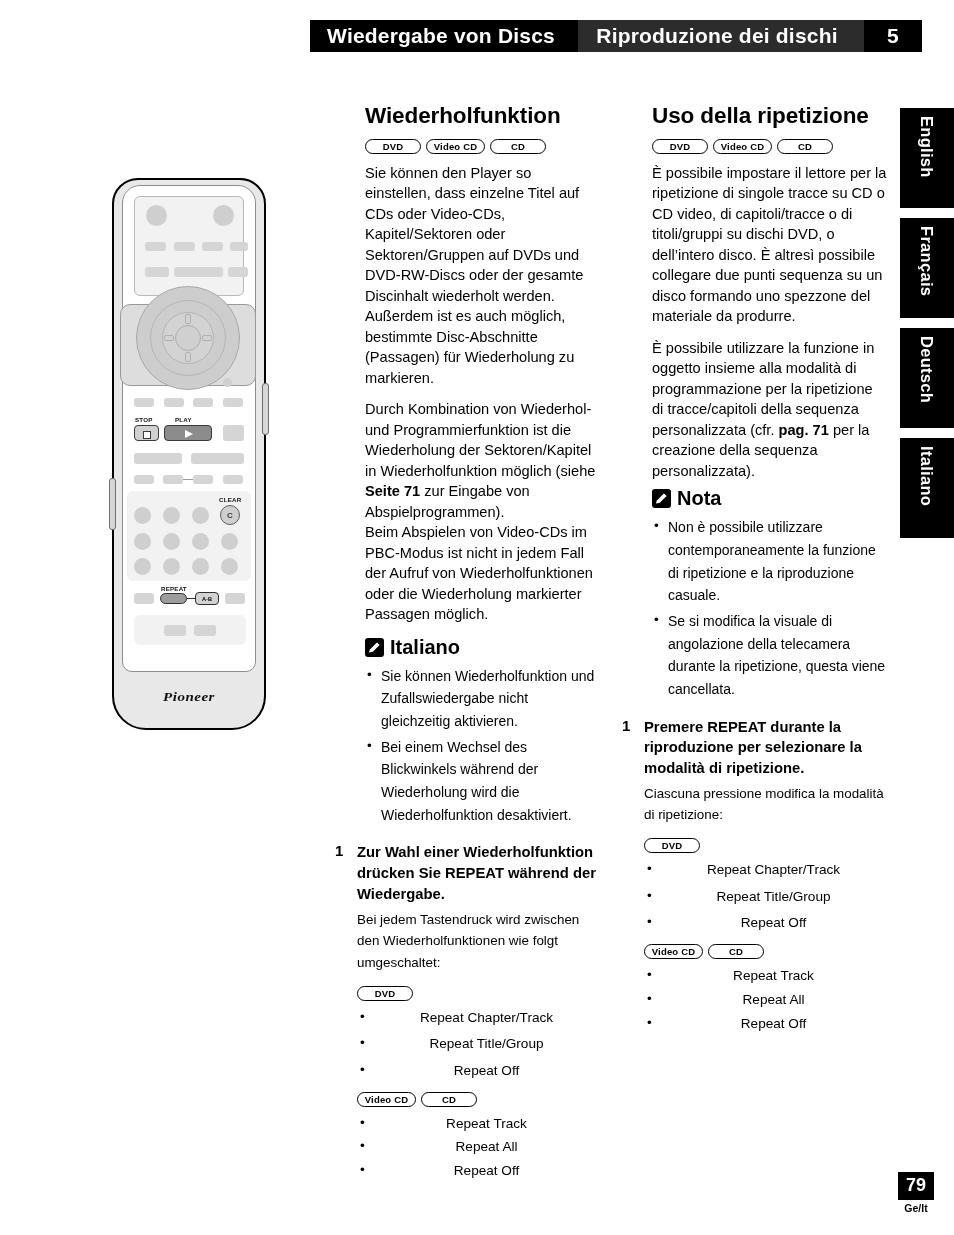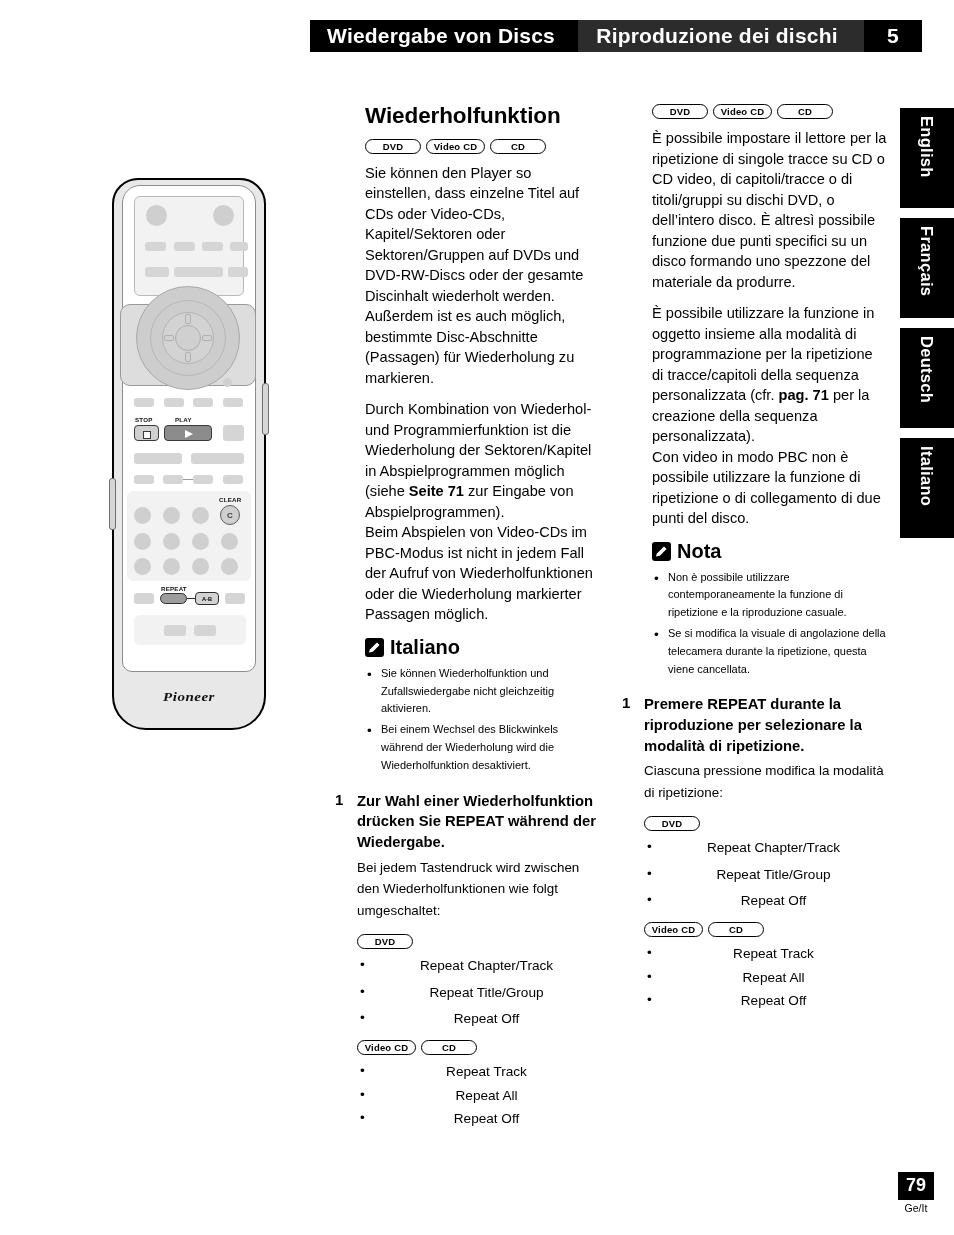--- a/index.html
+++ b/index.html
@@ -82,20 +82,21 @@
   }
   #pagenum {
     background: #000; color: #fff;
     font-weight: bold; font-size: 18px;
     padding: 3px 0 4px 0;
   }
   #pagelang {
     font-size: 10.5px;
     margin-top: 2px;
     color: #000;
+    font-weight: bold;
   }
 
   
   .col {
     position: absolute;
     top: 104px;
     width: 235px;
   }
   #col-de { left: 365px; }
   #col-it { left: 652px; }
@@ -141,21 +142,21 @@
     background: #000;
     border-radius: 3px;
     position: relative;
     flex: 0 0 auto;
   }
   .note-icon svg { position:absolute; left:2px; top:2px; }
   .note-title { font-size: 20px; font-weight: bold; }
 
   ul.bullets { list-style: none; margin: 0 0 10px 0; padding: 0; }
   ul.bullets li {
-    font-size: 11px;
+    font-size: 14px;
     line-height: 1.62;
     padding-left: 16px;
     position: relative;
     margin-bottom: 3px;
   }
   ul.bullets li::before {
     content: "•";
     position: absolute; left: 2px; top: -1px;
     font-size: 13.6px;
   }
@@ -372,21 +373,21 @@
 <div class="col" id="col-de">
   <h1>Wiederholfunktion</h1>
 
   <div class="badges">
     <div class="badge w-dvd">DVD</div>
     <div class="badge w-vcd">Video CD</div>
     <div class="badge w-cd">CD</div>
   </div>
 
   <p class="body-p">Sie können den Player so einstellen, dass einzelne Titel auf CDs oder Video-CDs, Kapitel/Sektoren oder Sektoren/Gruppen auf DVDs und DVD-RW-Discs oder der gesamte Discinhalt wiederholt werden. Außerdem ist es auch möglich, bestimmte Disc-Abschnitte (Passagen) für Wiederholung zu markieren.</p>
-  <p class="body-p" style="margin-bottom:0;"><span>Durch Kombination von Wiederhol- und Programmierfunktion ist die Wiederholung der Sektoren/Kapitel in Abspielprogrammen möglich (siehe </span><b>Seite 71</b><span> zur Eingabe von Abspielprogrammen).</span></p>
+  <p class="body-p" style="margin-bottom:0;"><span>Durch Kombination von Wiederhol- und Programmierfunktion ist die Wiederholung der Sektoren/Kapitel in Wiederholfunktion möglich (siehe </span><b>Seite 71</b><span> zur Eingabe von Abspielprogrammen).</span></p>
   <p class="body-p">Beim Abspielen von Video-CDs im PBC-Modus ist nicht in jedem Fall der Aufruf von Wiederholfunktionen oder die Wiederholung markierter Passagen möglich.</p>
 
   <div class="note-head">
     <div class="note-icon">
       <svg width="15" height="15" viewBox="0 0 15 15" aria-hidden="true">
         <path d="M2 12.5 L3.2 9.2 L10.2 2.2 L12.8 4.8 L5.8 11.8 Z" fill="#ffffff"></path>
         <path d="M2 12.5 L3.2 9.2 L4.3 10.3 Z" fill="#ffffff"></path>
         <path d="M10.2 2.2 L12.8 4.8" stroke="#000" stroke-width="0.9"></path>
       </svg>
     </div>
@@ -419,30 +420,30 @@
       <ul class="rlist tight">
         <li>Repeat Track</li>
         <li>Repeat All</li>
         <li>Repeat Off</li>
       </ul>
     </div>
   </div>
 </div>
 
 <div class="col" id="col-it">
+  <h1>Uso della ripetizione</h1>
 
   <div class="badges">
     <div class="badge w-dvd">DVD</div>
     <div class="badge w-vcd">Video CD</div>
     <div class="badge w-cd">CD</div>
   </div>
 
-  <p class="body-p">È possibile impostare il lettore per la ripetizione di singole tracce su CD o CD video, di capitoli/tracce o di titoli/gruppi su dischi DVD, o dell’intero disco. È altresì possibile funzione due punti specifici su un disco formando uno spezzone del materiale da produrre.</p>
+  <p class="body-p">È possibile impostare il lettore per la ripetizione di singole tracce su CD o CD video, di capitoli/tracce o di titoli/gruppi su dischi DVD, o dell’intero disco. È altresì possibile collegare due punti sequenza su un disco formando uno spezzone del materiale da produrre.</p>
   <p class="body-p" style="margin-bottom:0;"><span>È possibile utilizzare la funzione in oggetto insieme alla modalità di programmazione per la ripetizione di tracce/capitoli della sequenza personalizzata (cfr. </span><b>pag. 71</b><span> per la creazione della sequenza personalizzata).</span></p>
-  <p class="body-p">Con video in modo PBC non è possibile utilizzare la funzione di ripetizione o di collegamento di due punti del disco.</p>
 
   <div class="note-head">
     <div class="note-icon">
       <svg width="15" height="15" viewBox="0 0 15 15" aria-hidden="true">
         <path d="M2 12.5 L3.2 9.2 L10.2 2.2 L12.8 4.8 L5.8 11.8 Z" fill="#ffffff"></path>
         <path d="M2 12.5 L3.2 9.2 L4.3 10.3 Z" fill="#ffffff"></path>
         <path d="M10.2 2.2 L12.8 4.8" stroke="#000" stroke-width="0.9"></path>
       </svg>
     </div>
     <div class="note-title">Nota</div>

